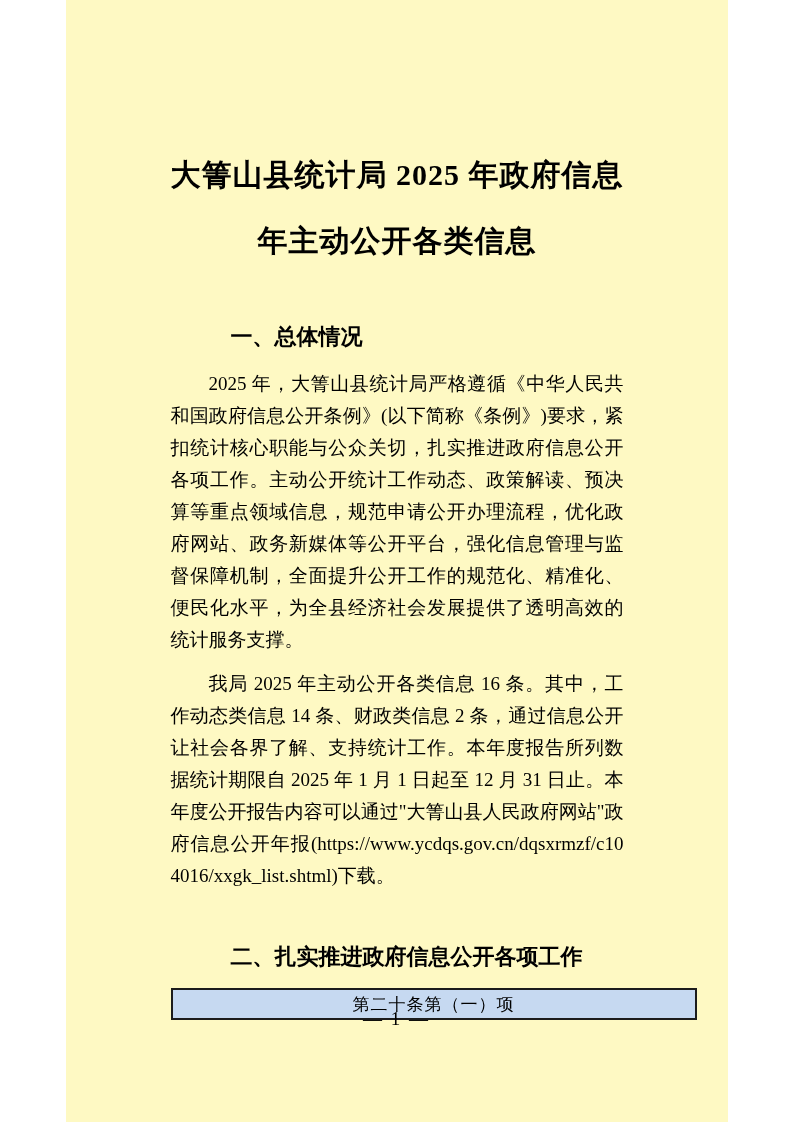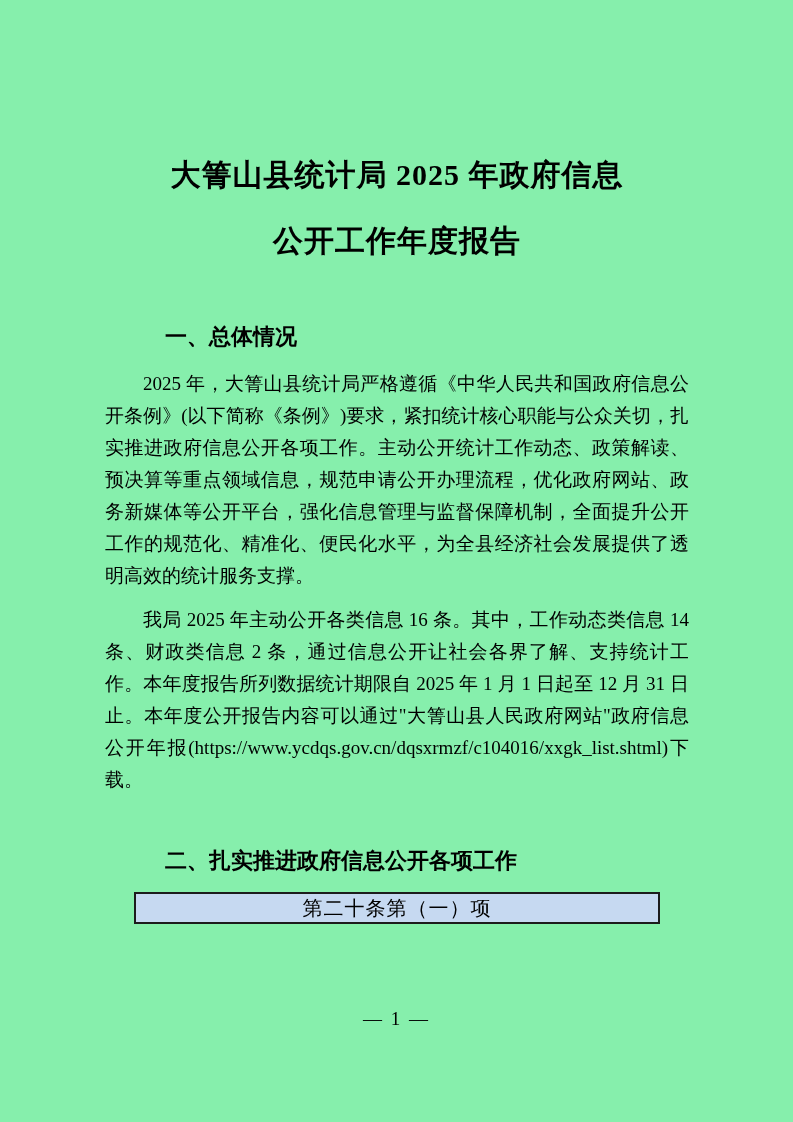--- a/index.html
+++ b/index.html
@@ -2,24 +2,24 @@
 <html><head>
 <meta charset="utf-8">
 <style>
   html, body {
     margin: 0;
     padding: 0;
     background: #ffffff;
   }
   .page {
     position: relative;
-    width: 793px;
+    width: 662px;
     height: 1122px;
     margin: 0 auto;
-    background: #86efac;
+    background: #fef9c3;
     color: #000000;
     font-family: "Liberation Serif", "DejaVu Serif", serif;
     overflow: hidden;
     box-sizing: border-box;
   }
   .content {
     padding: 0 104px 0 105px;
     box-sizing: border-box;
   }
   .doc-title {
@@ -57,42 +57,42 @@
   }
   .table-header-bar {
     margin: 14px auto 12px auto;
     width: 522px;
     height: 28px;
     background: #c6d9f1;
     border: 2px solid #1c1c1c;
     display: flex;
     align-items: center;
     justify-content: center;
-    font-size: 20px;
+    font-size: 17px;
     letter-spacing: 1px;
   }
   .page-number {
     position: absolute;
     left: 0;
     top: 1008px;
     width: 100%;
     text-align: center;
     font-size: 19px;
     letter-spacing: 2px;
   }
 </style>
 </head>
 <body>
 
 <div class="page">
   <div class="content">
 
     <div class="doc-title">
       <div class="title-line">大箐山县统计局 2025 年政府信息</div>
-      <div class="title-line">公开工作年度报告</div>
+      <div class="title-line">年主动公开各类信息</div>
     </div>
 
     <h2 class="section-heading first">一、总体情况</h2>
 
     <p class="body-para">2025 年，大箐山县统计局严格遵循《中华人民共和国政府信息公开条例》(以下简称《条例》)要求，紧扣统计核心职能与公众关切，扎实推进政府信息公开各项工作。主动公开统计工作动态、政策解读、预决算等重点领域信息，规范申请公开办理流程，优化政府网站、政务新媒体等公开平台，强化信息管理与监督保障机制，全面提升公开工作的规范化、精准化、便民化水平，为全县经济社会发展提供了透明高效的统计服务支撑。</p>
 
     <p class="body-para">我局 2025 年主动公开各类信息 16 条。其中，工作动态类信息 14 条、财政类信息 2 条，通过信息公开让社会各界了解、支持统计工作。本年度报告所列数据统计期限自 2025 年 1 月 1 日起至 12 月 31 日止。本年度公开报告内容可以通过"大箐山县人民政府网站"政府信息公开年报(https://www.ycdqs.gov.cn/dqsxrmzf/c104016/xxgk_list.shtml)下载。</p>
 
     <h2 class="section-heading second">二、扎实推进政府信息公开各项工作</h2>
 

